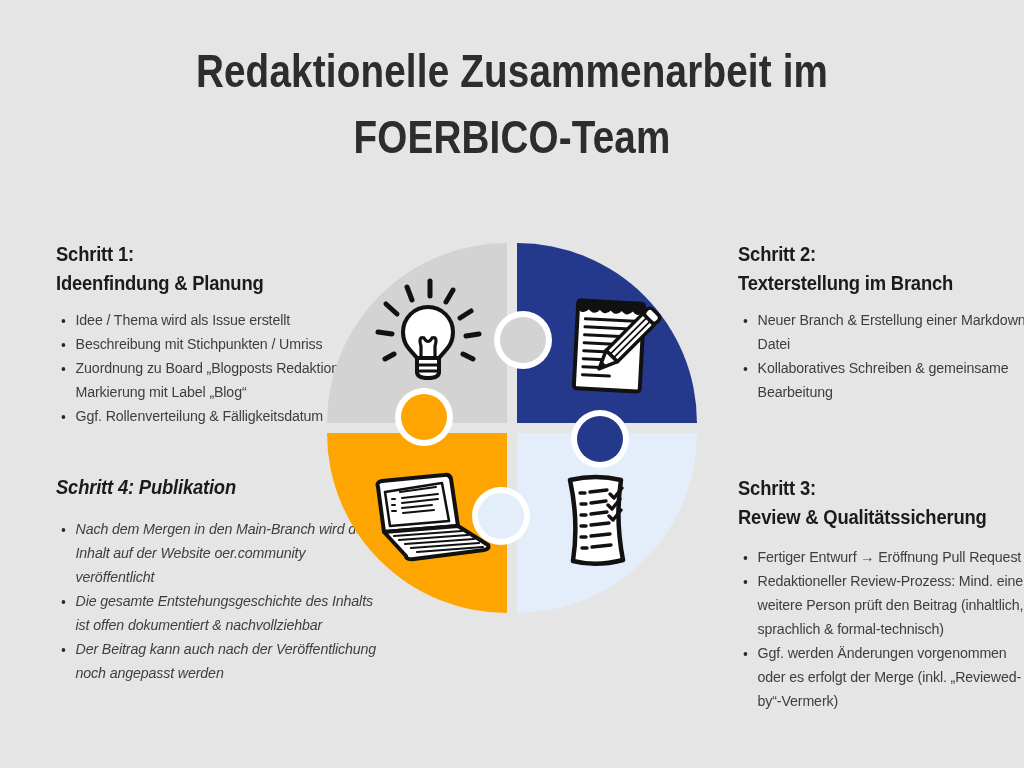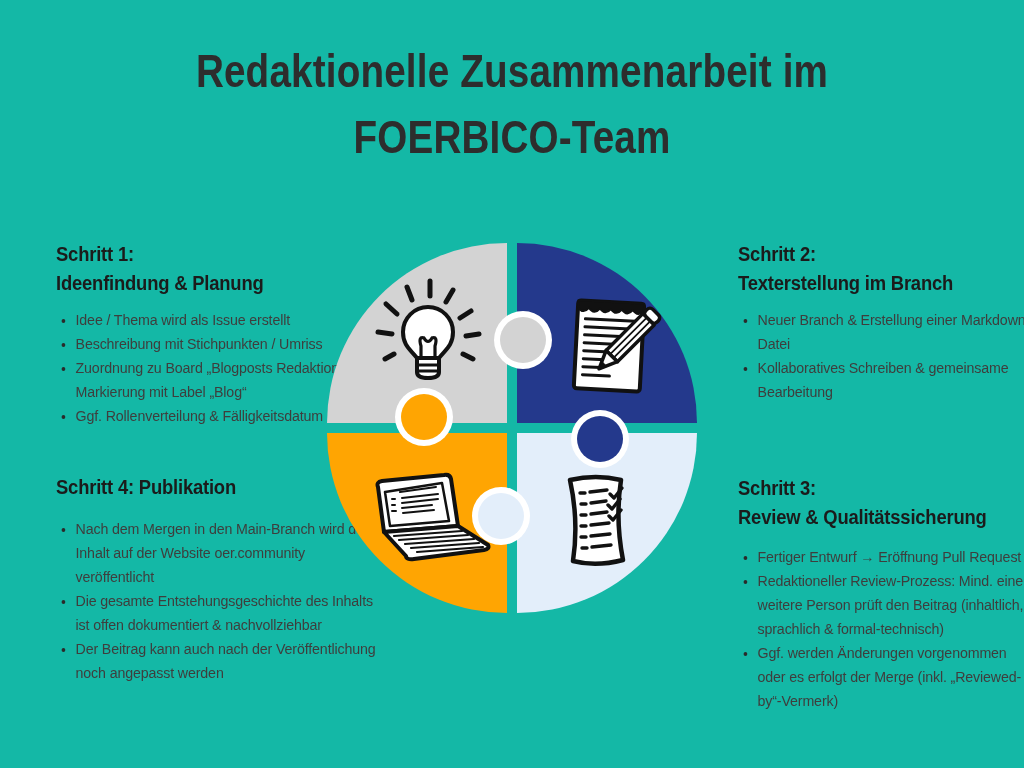--- a/index.html
+++ b/index.html
@@ -1,36 +1,36 @@
 <!DOCTYPE html>
 <html><head>
 <meta charset="utf-8">
 <style>
   * { margin:0; padding:0; box-sizing:border-box; }
   html,body { width:1024px; height:768px; background:#ffffff; overflow:hidden;
               font-family:"Liberation Sans", sans-serif; }
-  #canvas { position:relative; width:1024px; height:768px; background:#14b8a6; }
+  #canvas { position:relative; width:1024px; height:768px; background:#e5e5e5; }
 
   .title { position:absolute; top:38px; left:0; width:1024px; text-align:center;
            font-weight:bold; color:#2d2d2d; font-size:46px; line-height:66px;
            transform:scaleX(0.84); transform-origin:50% 0; letter-spacing:0.2px; }
 
   .step { position:absolute;margin-left:16px; }
   .step-heading { font-size:20px; font-weight:bold; color:#1b1b1b; line-height:29px;
                   transform:scaleX(0.92); transform-origin:0 0; letter-spacing:-0.2px;
                   white-space:nowrap; }
   .bullets { list-style:disc; padding-left:21px; font-size:15.3px; line-height:24px;
              color:#3e3e3d; transform:scaleX(0.93); transform-origin:0 0;
              letter-spacing:-0.15px; }
   .bullets li::marker { color:#2a2a2a; font-size:13px; }
 
   #step1 { left:40px;  top:240px; width:346px; }
   #step2 { left:722px; top:240px; width:322px; }
   #step3 { left:722px; top:474px; width:322px; }
-  #step4 { left:40px;  top:473px; width:346px; }
+  #step4 { left:40px;  top:473px; width:346px;font-style:italic; }
   #step1 .bullets, #step2 .bullets { margin-top:10px; }
   #step3 .bullets { margin-top:13px; }
   #step4 .bullets { margin-top:15px; }
 
   #puzzle { position:absolute; left:322px; top:238px; width:380px; height:380px; }
 </style>
 </head>
 <body>
 
 <div id="canvas">

